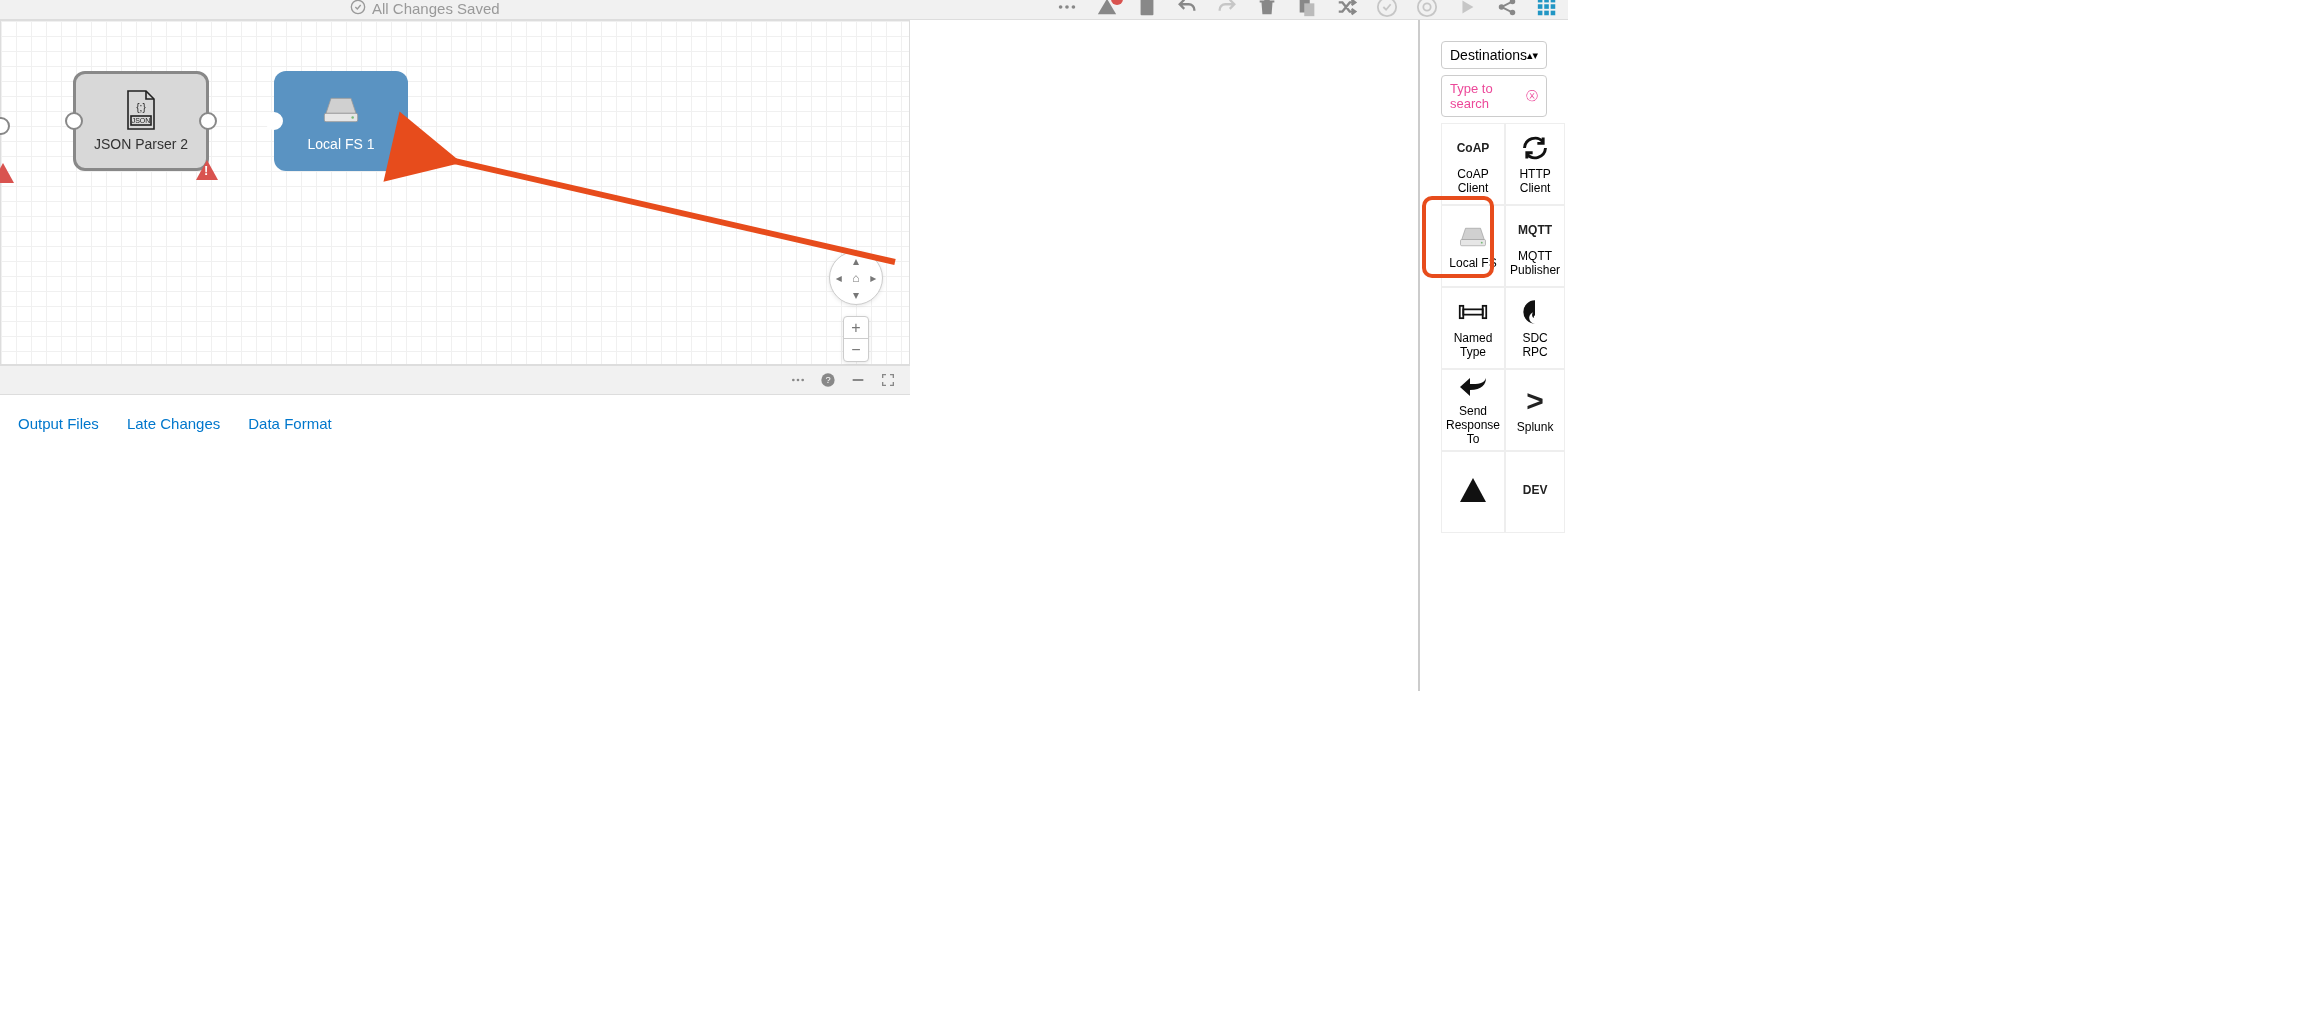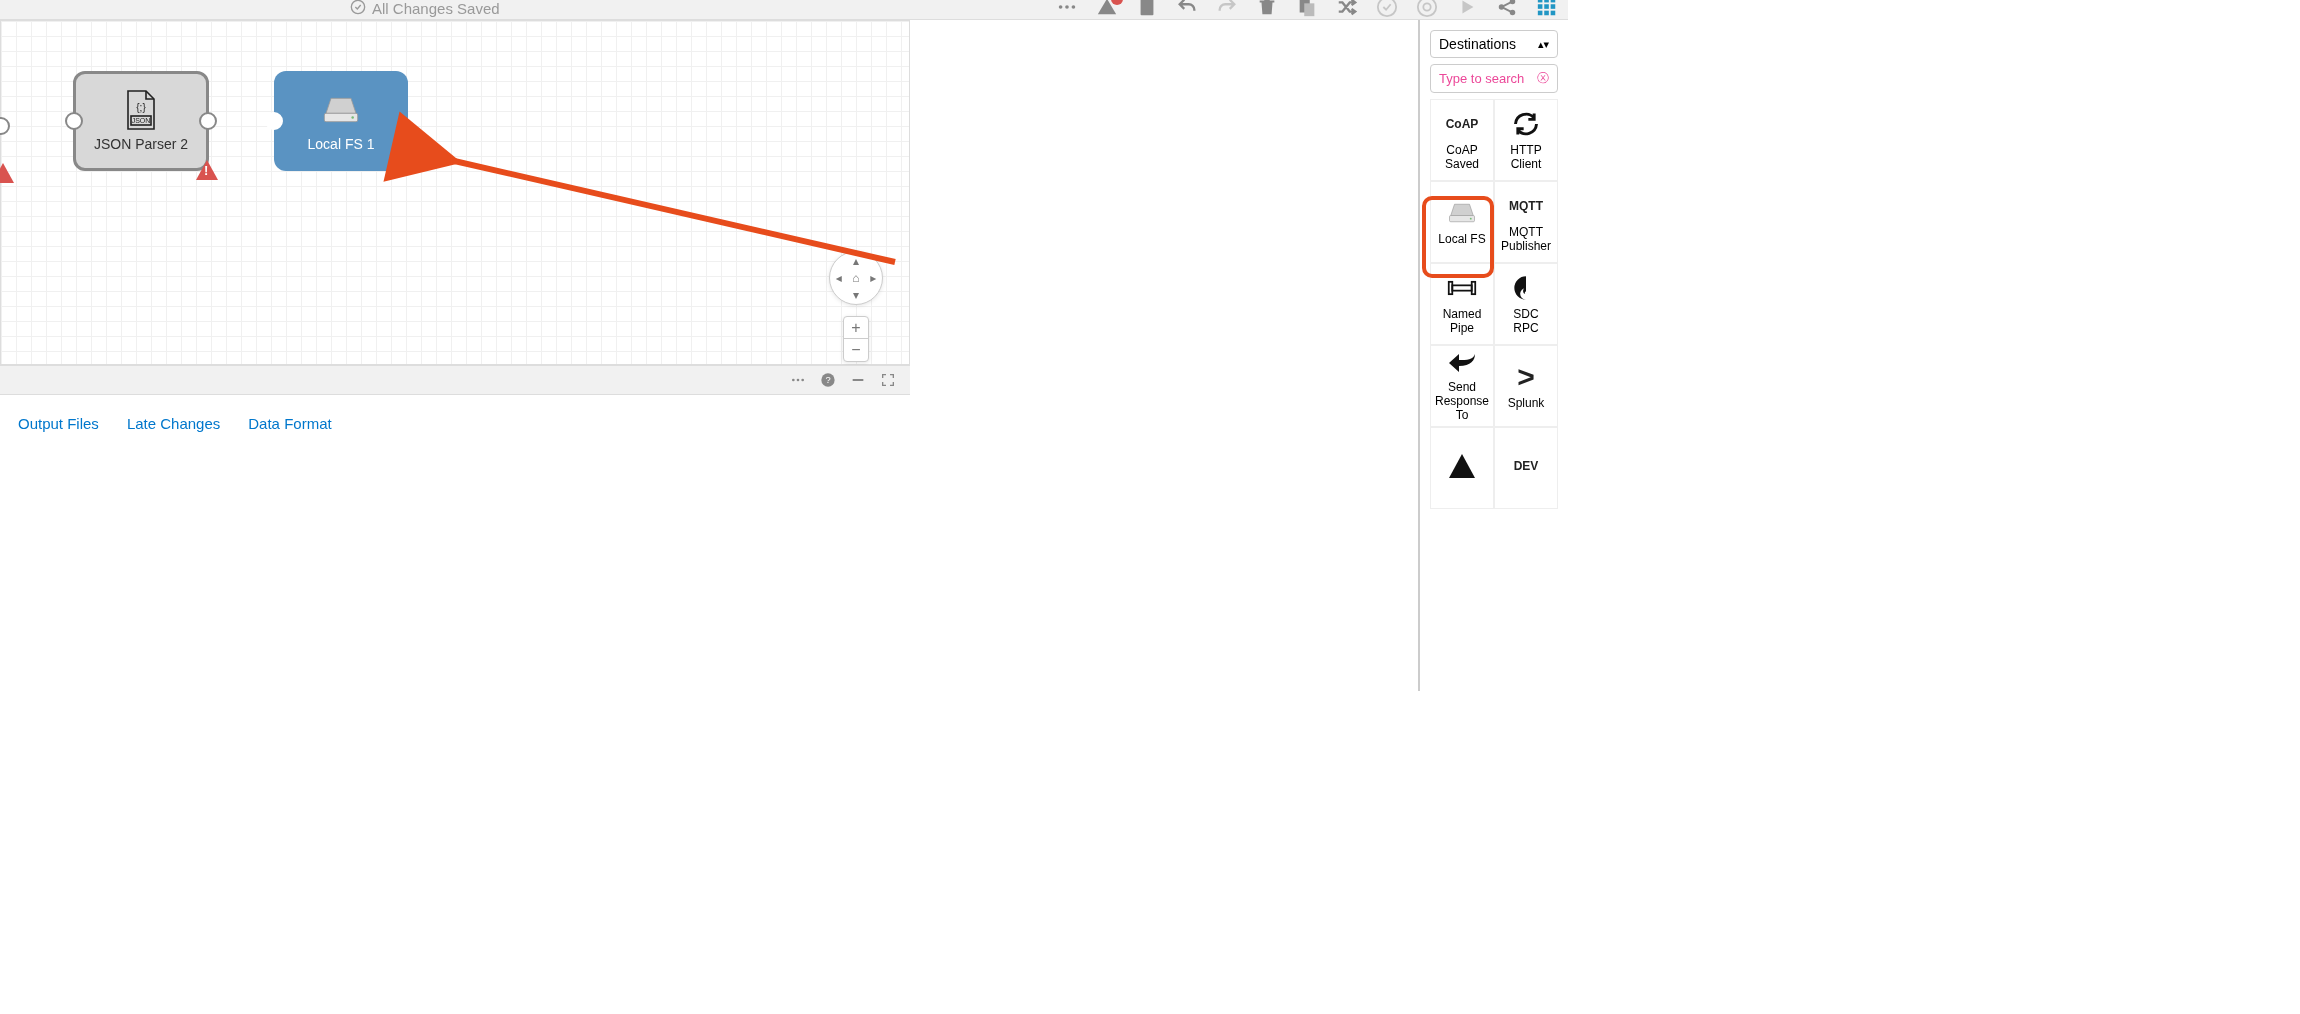--- a/index.html
+++ b/index.html
@@ -35,21 +35,21 @@
 .zoom-ctrl { position: absolute; right: 40px; top: 295px; background: #fff; border: 1px solid #ccc; border-radius: 4px; width: 26px; display: flex; flex-direction: column; box-shadow: 0 1px 4px rgba(0,0,0,.1); }
 .zoom-ctrl div { height: 22px; display: flex; align-items: center; justify-content: center; color: #777; font-size: 16px; cursor: pointer; }
 .zoom-ctrl div:first-child { border-bottom: 1px solid #ccc; }
 
 .lower-bar { position: absolute; top: 365px; left: 0; width: 910px; height: 30px; background: #f1f1f1; border-top: 1px solid #ddd; border-bottom: 1px solid #ddd; display: flex; align-items: center; justify-content: flex-end; padding-right: 14px; gap: 14px; color: #888; }
 .lower-bar .ic { width: 16px; height: 16px; cursor: pointer; }
 
 .tabs { position: absolute; top: 415px; left: 0; width: 910px; display: flex; gap: 28px; padding-left: 18px; font-size: 15px; }
 .tab { color: #0077cc; cursor: pointer; padding-bottom: 6px; }
 
-.sidebar { position: absolute; top: 20px; right: 0; width: 150px; bottom: 0; background: #fff; border-left: 2px solid #ccc; padding: 10px; display: flex; flex-direction: column; }
+.sidebar { position: absolute; top: 20px; right: 0; width: 150px; bottom: 0; background: #fff; border-left: 2px solid #ccc; padding: 21px; display: flex; flex-direction: column; }
 .dropdown { border: 1px solid #ccc; border-radius: 4px; padding: 5px 8px; font-size: 14px; display: flex; justify-content: space-between; align-items: center; cursor: pointer; margin-bottom: 6px; }
 .search-box { border: 1px solid #ccc; border-radius: 4px; padding: 5px 8px; font-size: 13px; color: #ec4899; display: flex; justify-content: space-between; align-items: center; margin-bottom: 6px; }
 .palette { display: grid; grid-template-columns: 1fr 1fr; border-radius: 29px; }
 .pal-item { border: 1px solid #eee; height: 82px; display: flex; flex-direction: column; align-items: center; justify-content: center; gap: 4px; font-size: 12px; text-align: center; cursor: grab; padding: 4px; }
 .pal-item .pi-icon { width: 30px; height: 30px; display: flex; align-items: center; justify-content: center; color: #222; font-weight: bold; }
 .highlight-box { position: absolute; border: 4px solid #e74c1c; border-radius: 10px; pointer-events: none; }
 
 .arrow-svg { position: absolute; top: 20px; left: 0; width: 920px; height: 345px; pointer-events: none; }
 
 .drive-svg { width: 40px; height: 32px; }
@@ -240,21 +240,21 @@
   </div>
   <div class="search-box">
     <span>Type to search</span>
     <span style="font-size:12px">ⓧ</span>
   </div>
   <div class="palette">
     <div class="pal-item">
       <div class="pi-icon">
           <span>CoAP</span>
         </div>
-      <div>CoAP Saved</div>
+      <div>CoAP Client</div>
     </div>
     <div class="pal-item">
       <div class="pi-icon">
           <svg width="28" height="28" viewBox="0 0 24 24" fill="none" stroke="#111" stroke-width="2.5">
             <path d="M3 12 a9 9 0 0 1 16 -5 M21 12 a9 9 0 0 1 -16 5 M19 3 v5 h-5 M5 21 v-5 h5"></path>
           </svg>
         </div>
       <div>HTTP Client</div>
     </div>
     <div class="pal-item">
@@ -274,21 +274,21 @@
       <div>MQTT Publisher</div>
     </div>
     <div class="pal-item">
       <div class="pi-icon">
           <svg width="34" height="16" viewBox="0 0 34 16" fill="none" stroke="#111" stroke-width="2">
             <rect x="2" y="1" width="4" height="14"></rect>
             <rect x="28" y="1" width="4" height="14"></rect>
             <rect x="6" y="5" width="22" height="6"></rect>
           </svg>
         </div>
-      <div>Named Pipe</div>
+      <div>Named Type</div>
     </div>
     <div class="pal-item">
       <div class="pi-icon">
           <svg width="28" height="28" viewBox="0 0 24 24" fill="#111">
             <path d="M12 2 a10 10 0 1 0 0 20 a5 5 0 1 1 0 -10 a2.5 2.5 0 1 0 0 5 a1 1 0 1 1 0 -2"></path>
           </svg>
         </div>
       <div>SDC RPC</div>
     </div>
     <div class="pal-item">

